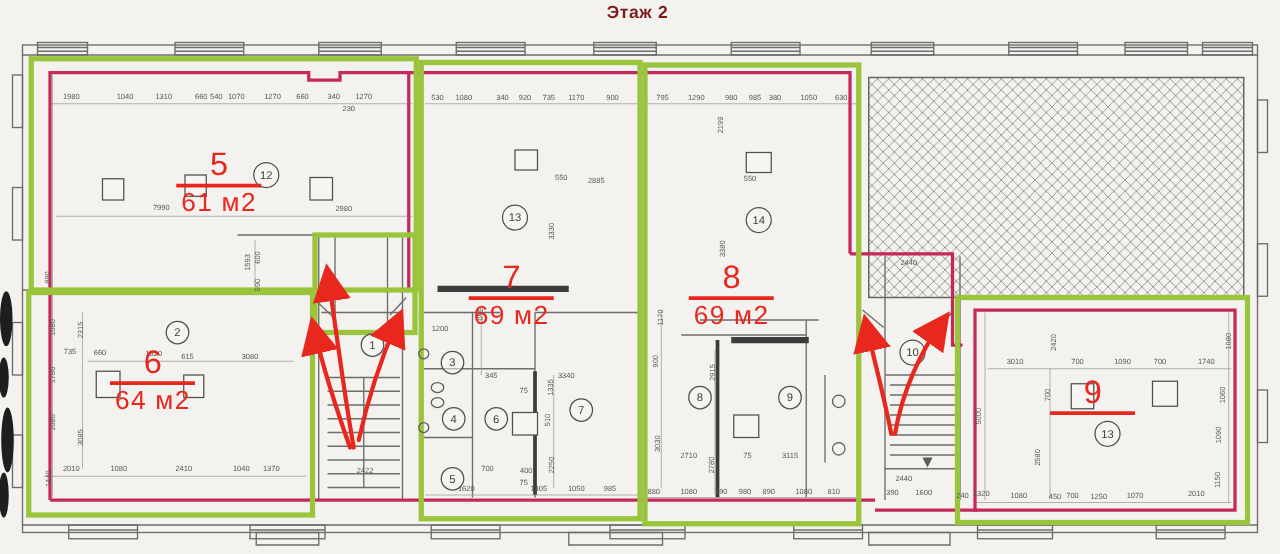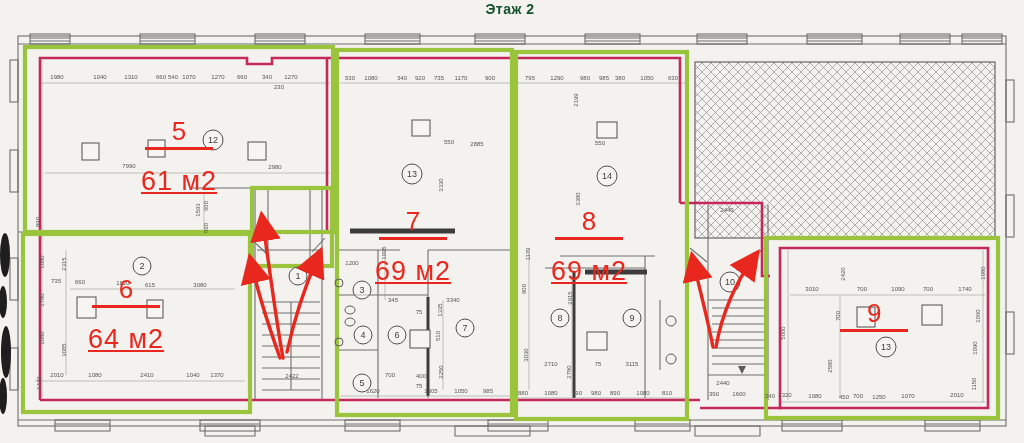--- a/index.html
+++ b/index.html
@@ -11,25 +11,25 @@
   .darkwall{stroke:var(--dark-wall,#3c3c3c);fill:none;}
   .magenta{stroke:var(--boundary-magenta,#c5285a);fill:none;stroke-width:2.6;}
   .green-box{stroke:var(--highlight-green,#9ac43c);fill:none;stroke-width:4.2;}
   .red-arrow{stroke:var(--annotation-red,#e8281e);fill:none;stroke-width:3.4;stroke-linecap:round;}
   #g-dims text{font-size:6px;fill:var(--dim-text,#555);font-family:"Liberation Sans",sans-serif;}
   #g-circles circle{stroke:#4f4f4f;stroke-width:1;fill:rgba(246,245,242,.55);}
   #g-circles text{font-size:9px;fill:#3f3f3f;text-anchor:middle;font-family:"Liberation Sans",sans-serif;}
   #g-cols rect{stroke:#4f4f4f;stroke-width:1;fill:#f6f5f2;}
   #g-fix *{stroke:#5a5a5a;stroke-width:1;fill:none;}
   .title{position:absolute;left:430px;top:1px;width:160px;text-align:center;
-         font-size:14px;font-weight:bold;color:#14532d;letter-spacing:.5px;}
+         font-size:14px;font-weight:bold;color:#7f1d1d;letter-spacing:.5px;}
   .apt-label{position:absolute;display:flex;flex-direction:column;align-items:center;
              color:var(--annotation-red,#e8281e);line-height:1.02;}
   .apt-num{font-size:26px;padding:0 27px 2px 27px;border-bottom:3px solid var(--annotation-red,#e8281e);}
-  .apt-area{font-size:27px;padding-top:18px;white-space:nowrap;letter-spacing:1px;text-decoration:underline;}
+  .apt-area{font-size:21px;padding-top:2px;white-space:nowrap;letter-spacing:1px;}
 </style>
 </head>
 <body>
 
 <div id="stage">
 
   <svg id="plan-svg" width="1024" height="443" viewBox="0 0 1024 443">
     <defs>
       <pattern id="xhatch" width="9" height="9" patternUnits="userSpaceOnUse">
         <path d="M0,0 L9,9 M9,0 L0,9" stroke="#8f8f8d" stroke-width="0.7"></path>

